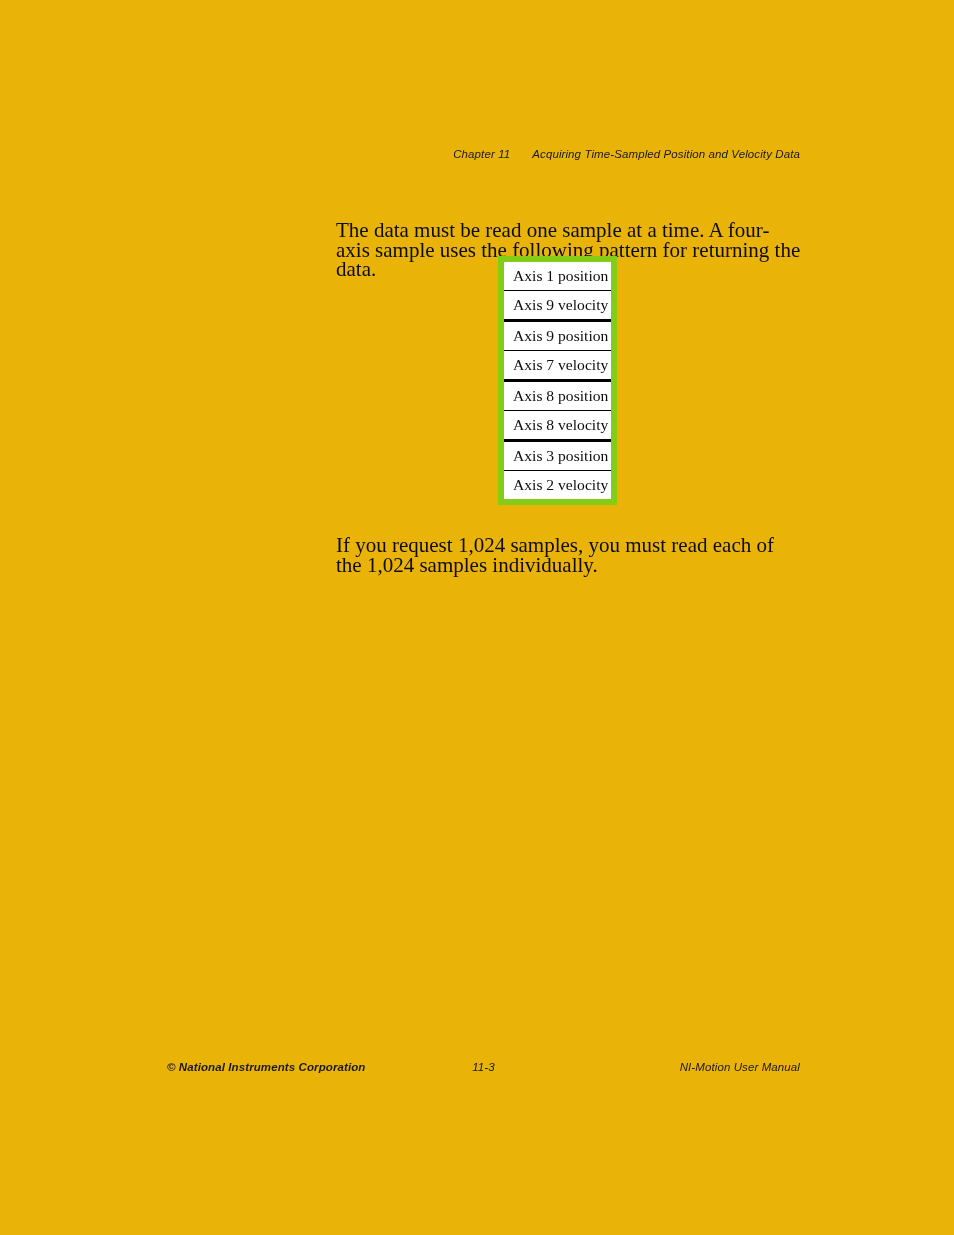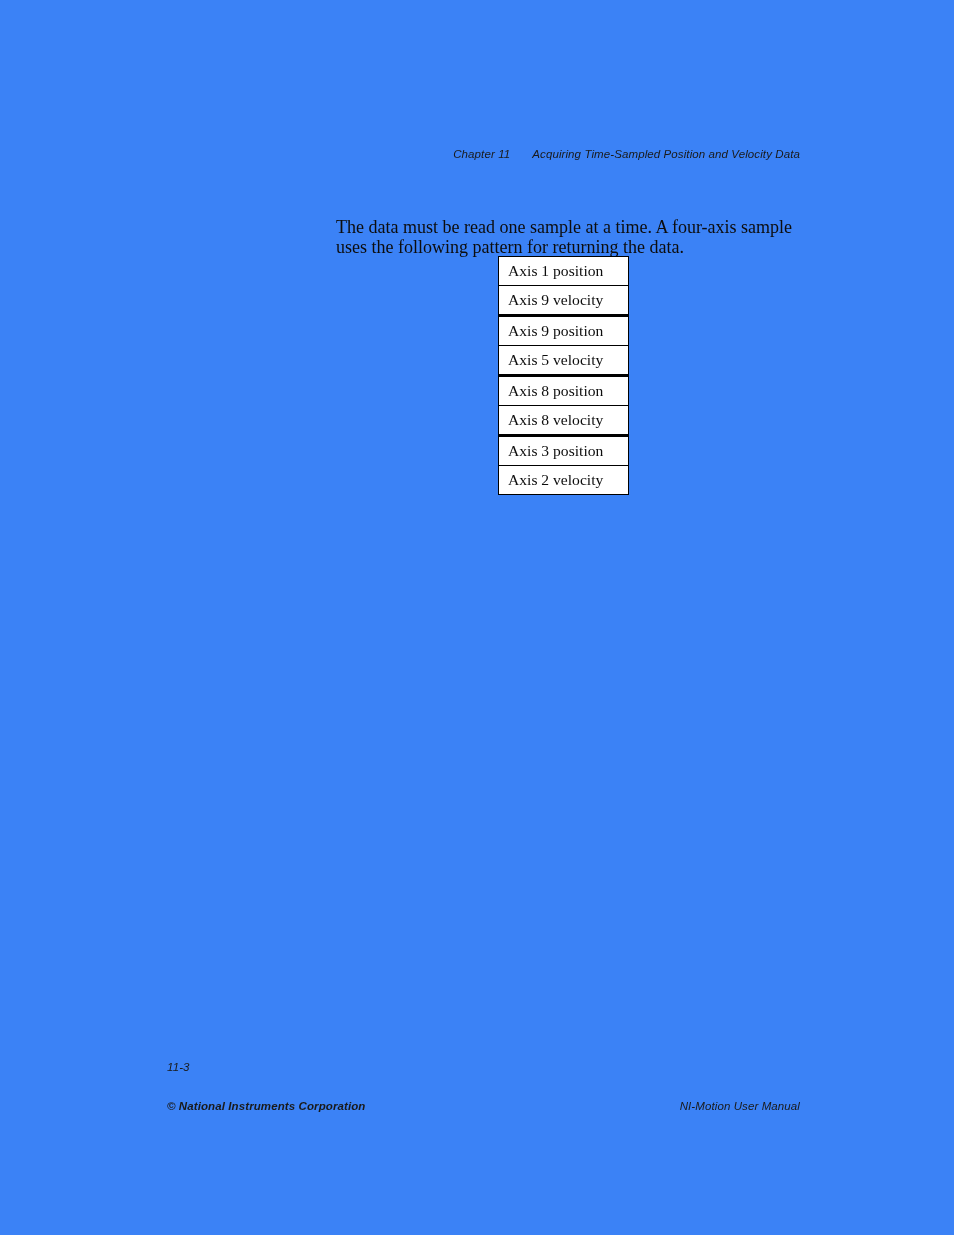--- a/index.html
+++ b/index.html
@@ -12,21 +12,21 @@
     height: 1235px;
     position: relative;
     font-family: "Liberation Serif", "DejaVu Serif", serif;
     color: #000000;
     overflow: hidden;
   }
 
   .page {
     position: absolute;
     inset: 0;
-    background: #3b82f6;
+    background: #eab308;
   }
 
   
   .page-header {
     position: absolute;
     left: 336px;
     top: 148px;
     width: 464px;
     text-align: right;
     font-family: "Liberation Sans", "DejaVu Sans", sans-serif;
@@ -38,37 +38,37 @@
   }
   .page-header .chap {
     margin-right: 22px;
   }
 
   
   .body-para {
     position: absolute;
     left: 336px;
     width: 466px;
-    font-size: 18px;
+    font-size: 21px;
     line-height: 19.6px;
     color: #0d0d0d;
     text-align: left;
   }
   #para-intro { top: 200px; }
   #para-outro { top: 515px; }
 
   
   .sample-table {
     position: absolute;
     left: 498px;
     top: 256px;
-    width: 131px;
+    width: 119px;
     border-collapse: collapse;
     background: #ffffff;
-    border: 1px solid #84cc16;
+    border: 6px solid #84cc16;
   }
   .sample-table td {
     height: 28px;
     padding: 0 0 0 9px;
     font-size: 15.6px;
     line-height: 28px;
     color: #0d0d0d;
     border: 1px solid #000000;
     white-space: nowrap;
     vertical-align: middle;
@@ -91,22 +91,22 @@
     align-items: baseline;
     justify-content: space-between;
     font-family: "Liberation Sans", "DejaVu Sans", sans-serif;
     font-style: italic;
     font-size: 11.5px;
     letter-spacing: 0.1px;
     color: #1a1a1a;
     white-space: nowrap;
   }
   .page-footer .f-left   { flex: 0 0 auto; text-align: left; font-weight: bold; }
-  .page-footer .f-center { position: absolute; left: 0; right: 0; text-align: left; }
-  .page-footer .f-right  { flex: 0 0 auto; text-align: right; margin-left: auto; margin-top: 39px; }
+  .page-footer .f-center { position: absolute; left: 0; right: 0; text-align: center; }
+  .page-footer .f-right  { flex: 0 0 auto; text-align: right; margin-left: auto; }
 </style>
 </head>
 <body>
 
 <div class="page">
 
   <div class="page-header">
     <span class="chap">Chapter 11</span><span>Acquiring Time-Sampled Position and Velocity Data</span>
   </div>
 
@@ -117,37 +117,38 @@
         <tr>
           <td>Axis 1 position</td>
         </tr>
         <tr class="group-end">
           <td>Axis 9 velocity</td>
         </tr>
         <tr>
           <td>Axis 9 position</td>
         </tr>
         <tr class="group-end">
-          <td>Axis 5 velocity</td>
+          <td>Axis 7 velocity</td>
         </tr>
         <tr>
           <td>Axis 8 position</td>
         </tr>
         <tr class="group-end">
           <td>Axis 8 velocity</td>
         </tr>
         <tr>
           <td>Axis 3 position</td>
         </tr>
         <tr class="last-row">
           <td>Axis 2 velocity</td>
         </tr>
       </tbody>
   </table>
 
+  <p class="body-para" id="para-outro">If you request 1,024 samples, you must read each of the 1,024 samples individually.</p>
 
   <div class="page-footer">
     <span class="f-left">© National Instruments Corporation</span>
     <span class="f-center">11-3</span>
     <span class="f-right">NI-Motion User Manual</span>
   </div>
 
 </div>
 
 </body></html>

